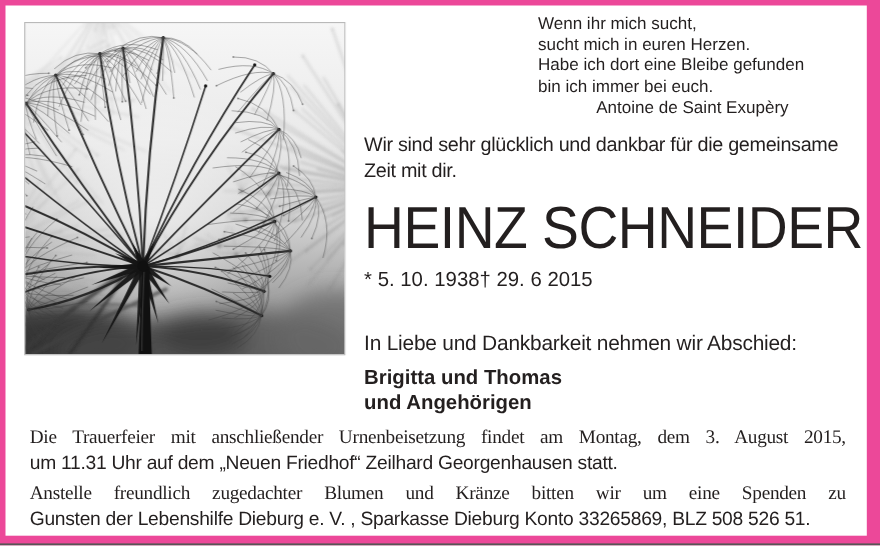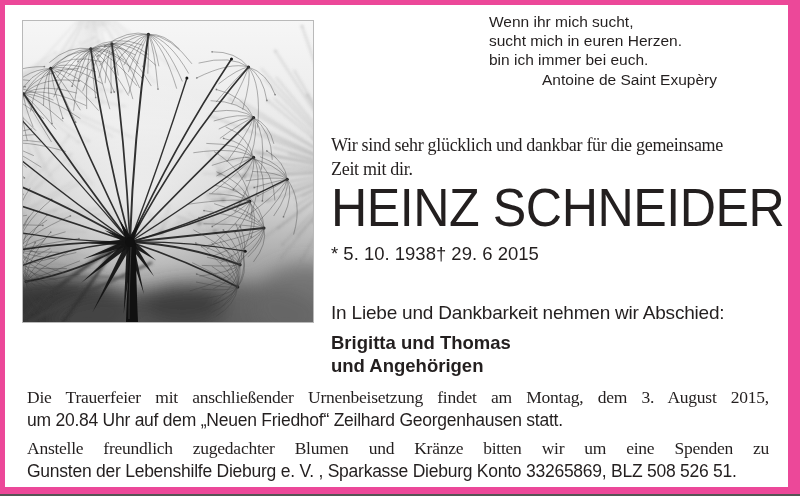--- a/index.html
+++ b/index.html
@@ -9,22 +9,22 @@
   .sheet{position:absolute;left:5px;top:5px;right:12px;bottom:9px;background:#fff;overflow:hidden;}
 
   .photo{position:absolute;left:18px;top:16px;width:290px;height:301px;
          outline:1px solid #b9b9b9;overflow:hidden;background:#eee;}
   .photo svg{display:block;}
 
   .poem{position:absolute;left:484px;top:7px;width:281px;
         font-size:15.5px;line-height:19.2px;white-space:nowrap;}
   .poem .attr{text-align:center;white-space:nowrap;}
 
-  .intro{position:absolute;left:326px;top:128px;font-size:18px;line-height:24px;
-         letter-spacing:-0.3px;white-space:nowrap;font-family:Liberation Serif, serif;}
+  .intro{position:absolute;left:326px;top:114px;font-size:18px;line-height:24px;
+         letter-spacing:-0.3px;white-space:nowrap;}
 
   .name{position:absolute;left:326px;top:176px;font-size:54px;line-height:52px;
         font-weight:400;white-space:nowrap;}
   .name span{display:inline-block;transform:scaleX(0.93);transform-origin:left center;
              letter-spacing:-0.5px;}
 
   .dates{position:absolute;left:326px;top:238px;width:430px;display:flex;
          justify-content:flex-start;font-size:18.5px;line-height:22px;}
 
   .farewell{position:absolute;left:326px;top:296px;font-size:19px;line-height:24px;
@@ -717,20 +717,21 @@
             <path d="M103,301 C104,276 105,250 107,221 L113,222 C113,248 114,276 115,301 Z" fill="#101010"></path>
             <path d="M106,298 C106,272 107,252 108,226" stroke="#6a6a6a" stroke-width="1" fill="none" opacity="0.45"></path>
             <circle cx="107" cy="221" r="5" fill="#101010"></circle>
           </g>
         </svg>
     </div>
 
     <div class="poem">
       <div>Wenn ihr mich sucht,</div>
       <div>sucht mich in euren Herzen.</div>
+      <div>Habe ich dort eine Bleibe gefunden</div>
       <div>bin ich immer bei euch.</div>
       <div class="attr">Antoine de Saint Exupèry</div>
     </div>
 
     <div class="intro">
       <div>Wir sind sehr glücklich und dankbar für die gemeinsame</div>
       <div>Zeit mit dir.</div>
     </div>
 
     <div class="name">
@@ -744,21 +745,21 @@
 
     <div class="farewell">In Liebe und Dankbarkeit nehmen wir Abschied:</div>
 
     <div class="mourners">
       <div>Brigitta und Thomas</div>
       <div>und Angehörigen</div>
     </div>
 
     <div class="notice p1">
       <div class="jline">Die Trauerfeier mit anschließender Urnenbeisetzung findet am Montag, dem 3. August 2015,</div>
-      <div>um 20.84 Uhr auf dem „Neuen Friedhof“ Zeilhard Georgenhausen statt.</div>
+      <div>um 11.31 Uhr auf dem „Neuen Friedhof“ Zeilhard Georgenhausen statt.</div>
     </div>
 
     <div class="notice p2">
       <div class="jline">Anstelle freundlich zugedachter Blumen und Kränze bitten wir um eine Spenden zu</div>
       <div>Gunsten der Lebenshilfe Dieburg e. V. , Sparkasse Dieburg Konto 33265869, BLZ 508 526 51.</div>
     </div>
 
   </div>
 </div>
 

